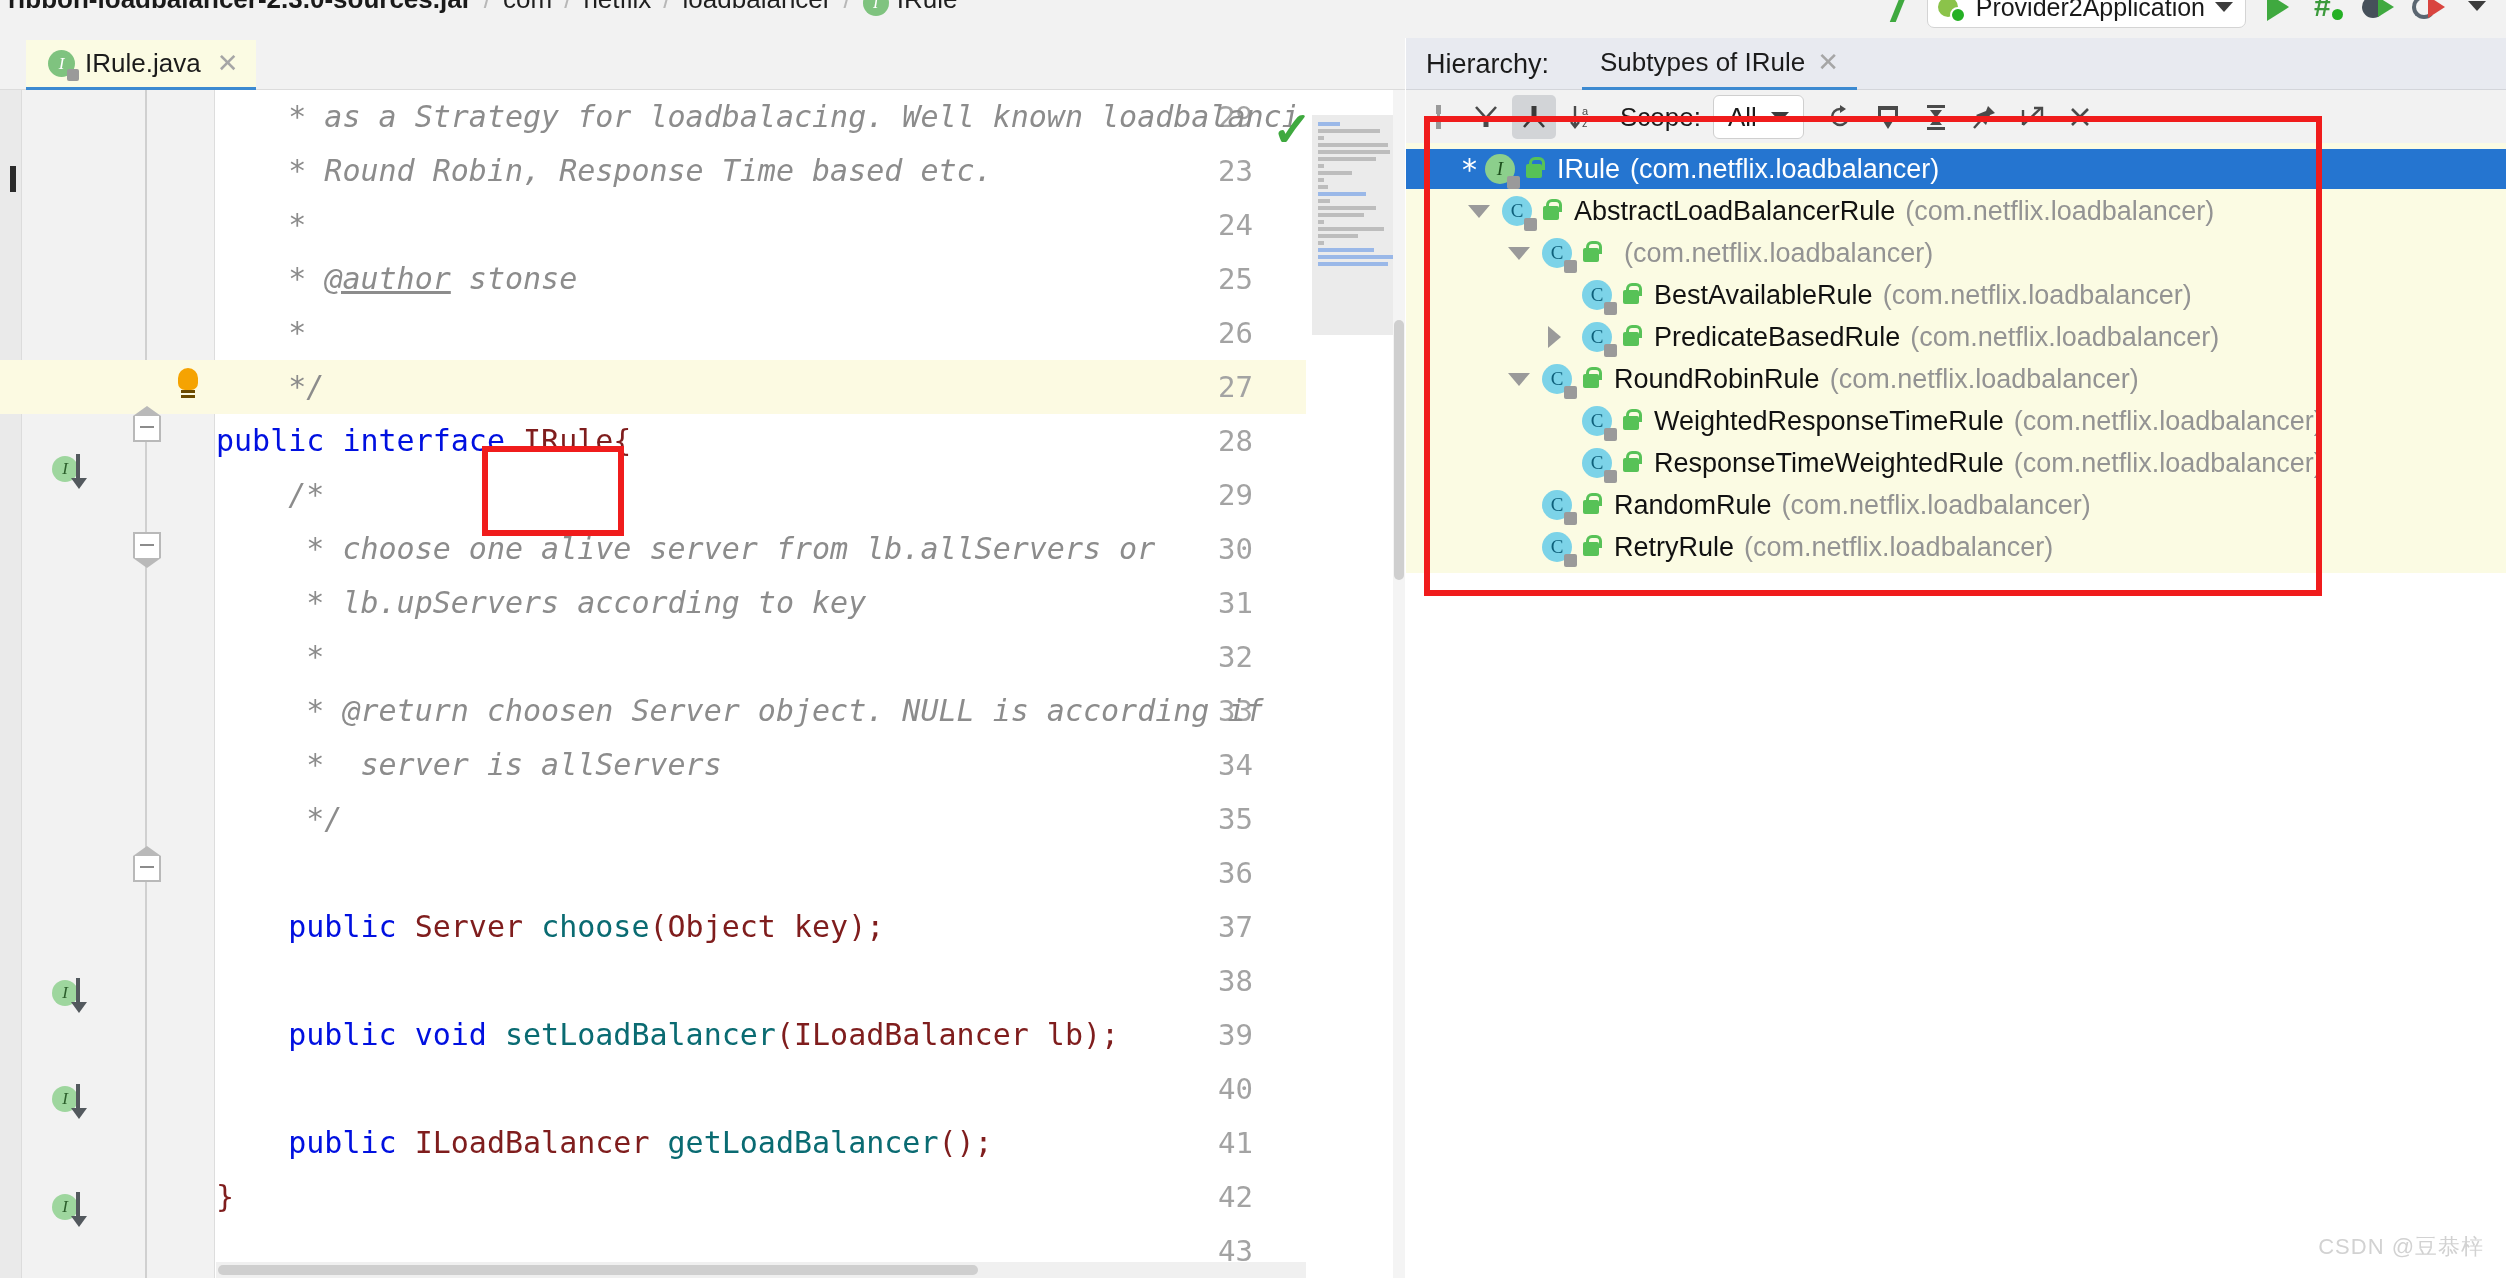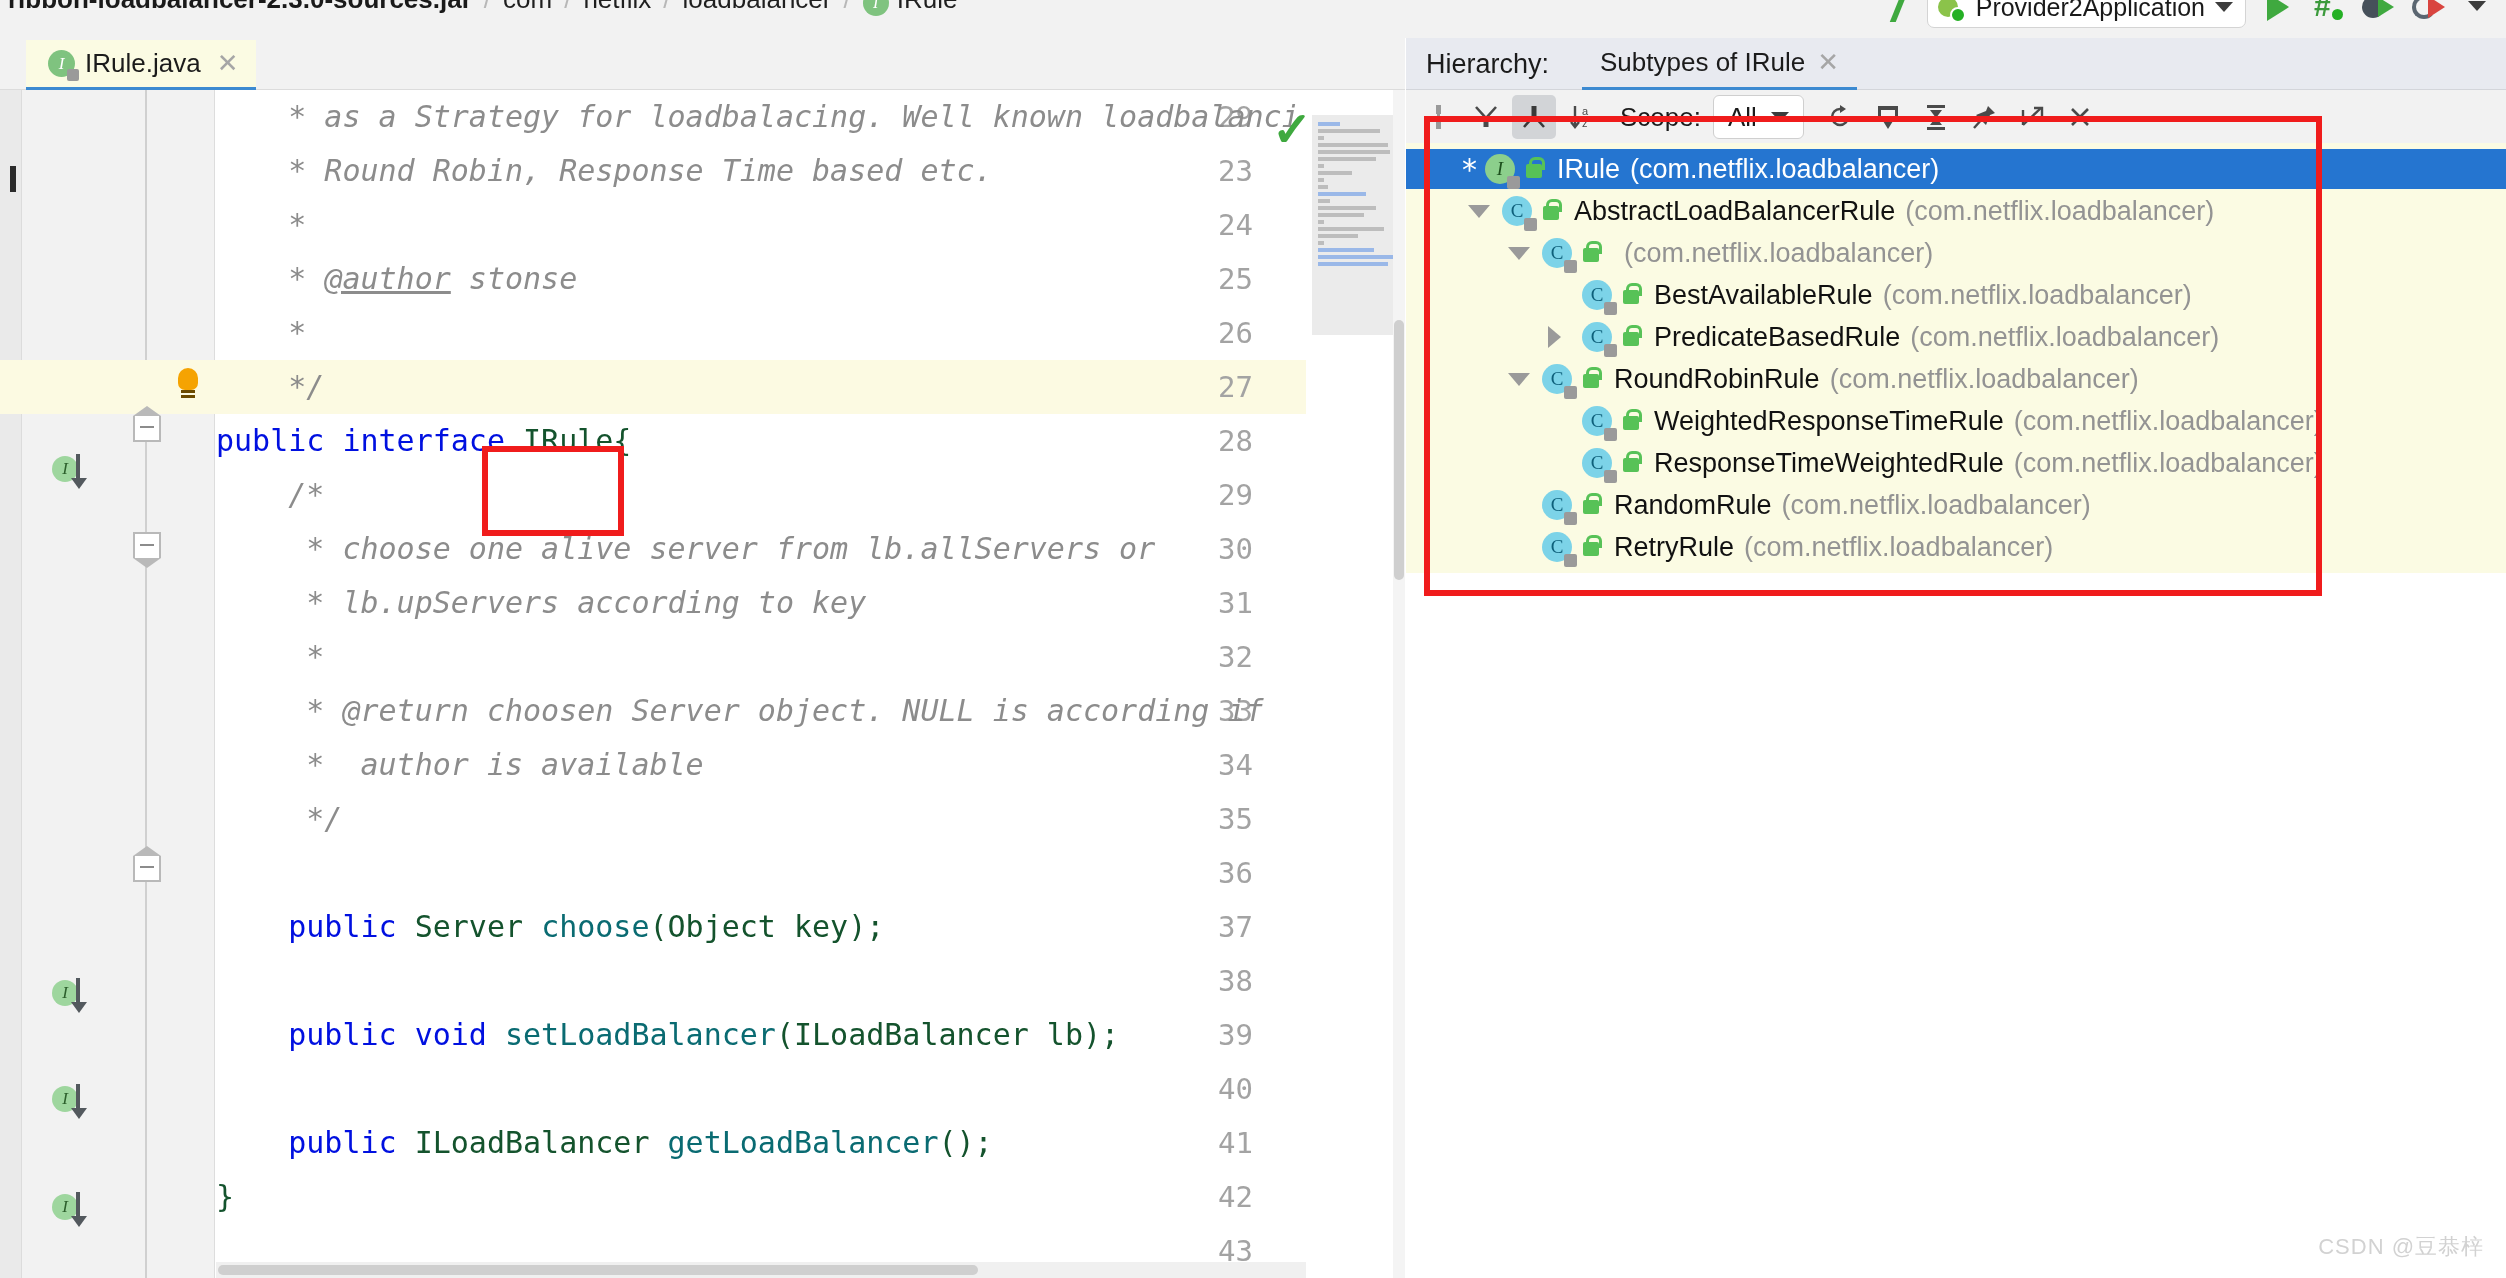--- a/index.html
+++ b/index.html
@@ -116,21 +116,21 @@
   
   .code {
     position: absolute; left: 216px; top: 52px; width: 1090px; height: 1188px;
     overflow: hidden;
   }
   .cl { position: absolute; left: 0; width: 1190px; height: 54px; line-height: 54px;
        font-family: "DejaVu Sans Mono", monospace; font-size: 30px; white-space: pre; }
   .cm { color: #8c8c8c; font-style: italic; }
   .kw { color: #0010e0; }
   .mth { color: #0a6b72; }
-  .txt { color: #14532d; }
+  .txt { color: #7f1d1d; }
   .hl-row { position: absolute; left: 0; width: 1306px; height: 54px; background: #fcfae2; }
 
   
   .minimap-wrap { position: absolute; left: 1306px; top: 52px; width: 99px; height: 1188px; background: #ffffff; }
   .check-mark {
     position: absolute; left: 1272px; top: 72px; width: 40px; height: 40px;
     color: #3fa93f; font-size: 48px; line-height: 40px; font-weight: bold;
   }
   .minimap {
     position: absolute; left: 6px; top: 25px; width: 92px; height: 220px;
@@ -392,21 +392,21 @@
           <div class="cl" style="top: 108px;"><span class="cm">    *</span></div>
           <div class="cl" style="top: 162px;"><span class="cm">    * </span><span class="cm" style="text-decoration: underline;">@author</span><span class="cm"> stonse</span></div>
           <div class="cl" style="top: 216px;"><span class="cm">    *</span></div>
           <div class="cl" style="top: 270px;"><span class="cm">    */</span></div>
           <div class="cl" style="top: 324px;"><span class="kw">public interface </span><span class="txt">IRule{</span></div>
           <div class="cl" style="top: 378px;"><span class="cm">    /*</span></div>
           <div class="cl" style="top: 432px;"><span class="cm">     * choose one alive server from lb.allServers or</span></div>
           <div class="cl" style="top: 486px;"><span class="cm">     * lb.upServers according to key</span></div>
           <div class="cl" style="top: 540px;"><span class="cm">     *</span></div>
           <div class="cl" style="top: 594px;"><span class="cm">     * @return choosen Server object. NULL is according if</span></div>
-          <div class="cl" style="top: 648px;"><span class="cm">     *  author is available</span></div>
+          <div class="cl" style="top: 648px;"><span class="cm">     *  server is allServers</span></div>
           <div class="cl" style="top: 702px;"><span class="cm">     */</span></div>
           <div class="cl" style="top: 756px;"><span class="txt"></span></div>
           <div class="cl" style="top: 810px;"><span class="kw">    public </span><span class="txt">Server </span><span class="mth">choose</span><span class="txt">(Object key);</span></div>
           <div class="cl" style="top: 864px;"><span class="txt"></span></div>
           <div class="cl" style="top: 918px;"><span class="kw">    public void </span><span class="mth">setLoadBalancer</span><span class="txt">(ILoadBalancer lb);</span></div>
           <div class="cl" style="top: 972px;"><span class="txt"></span></div>
           <div class="cl" style="top: 1026px;"><span class="kw">    public </span><span class="txt">ILoadBalancer </span><span class="mth">getLoadBalancer</span><span class="txt">();</span></div>
           <div class="cl" style="top: 1080px;"><span class="txt">}</span></div>
           <div class="cl" style="top: 1134px;"><span class="txt"></span></div>
         </div>

